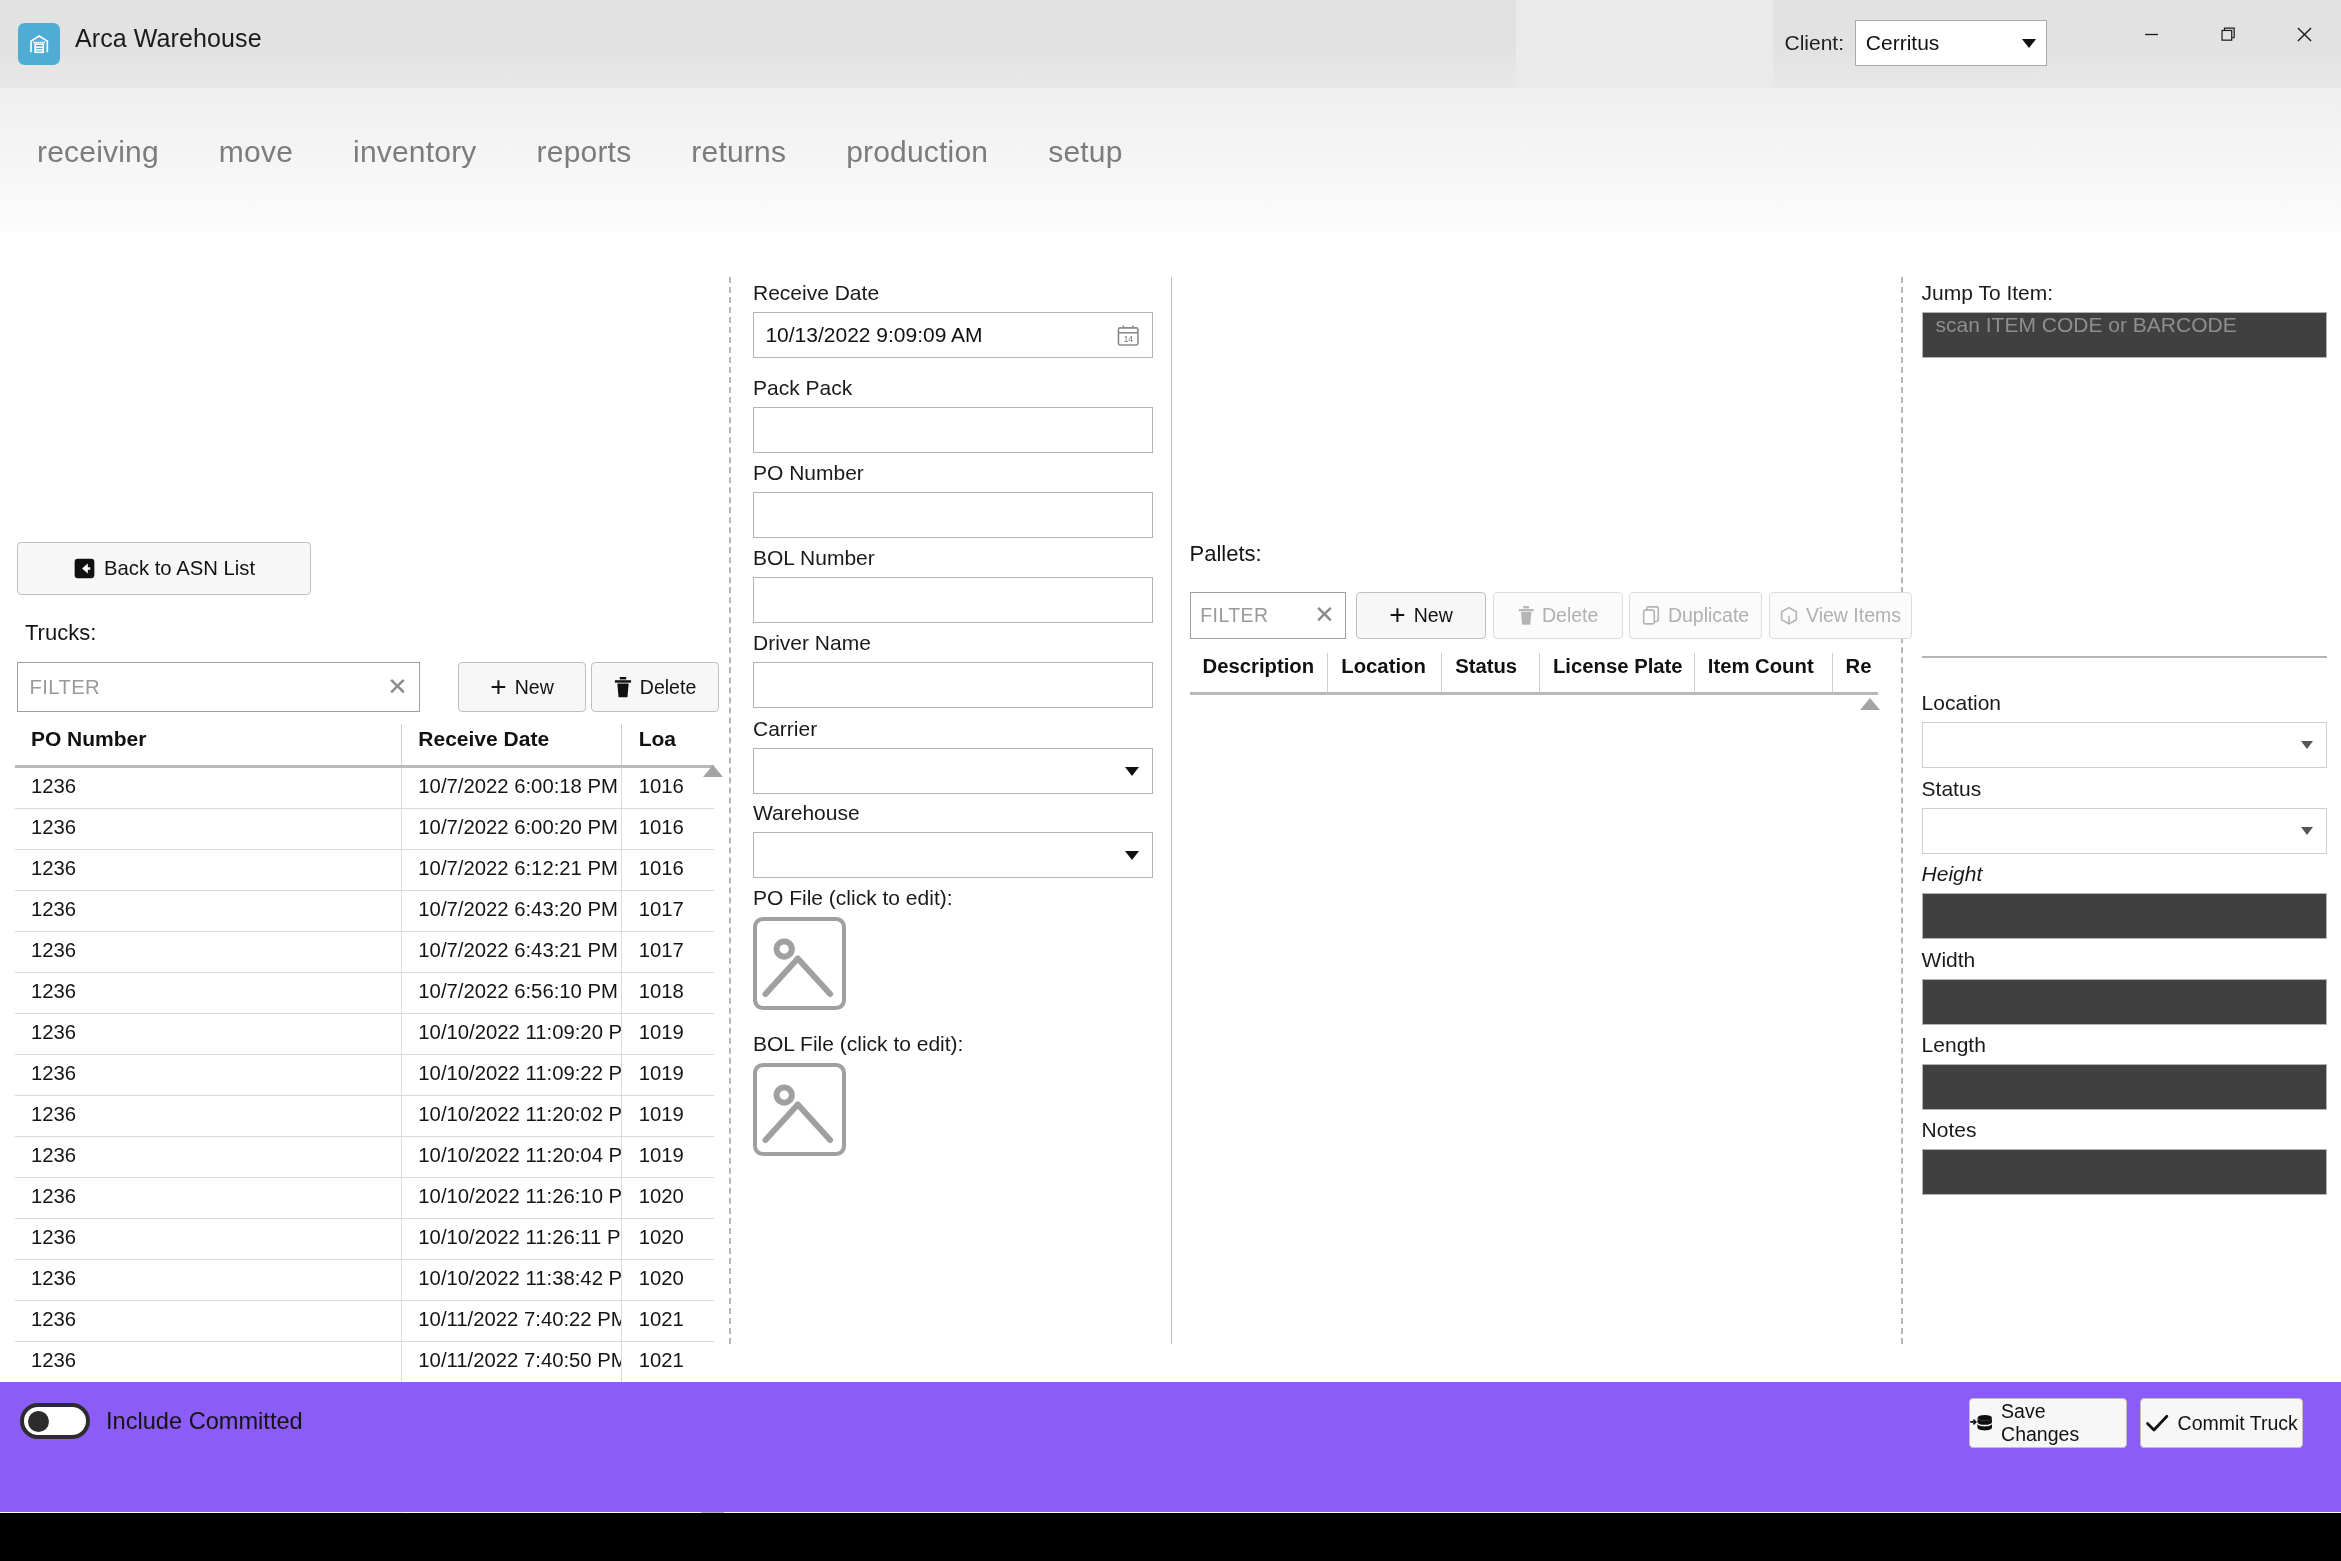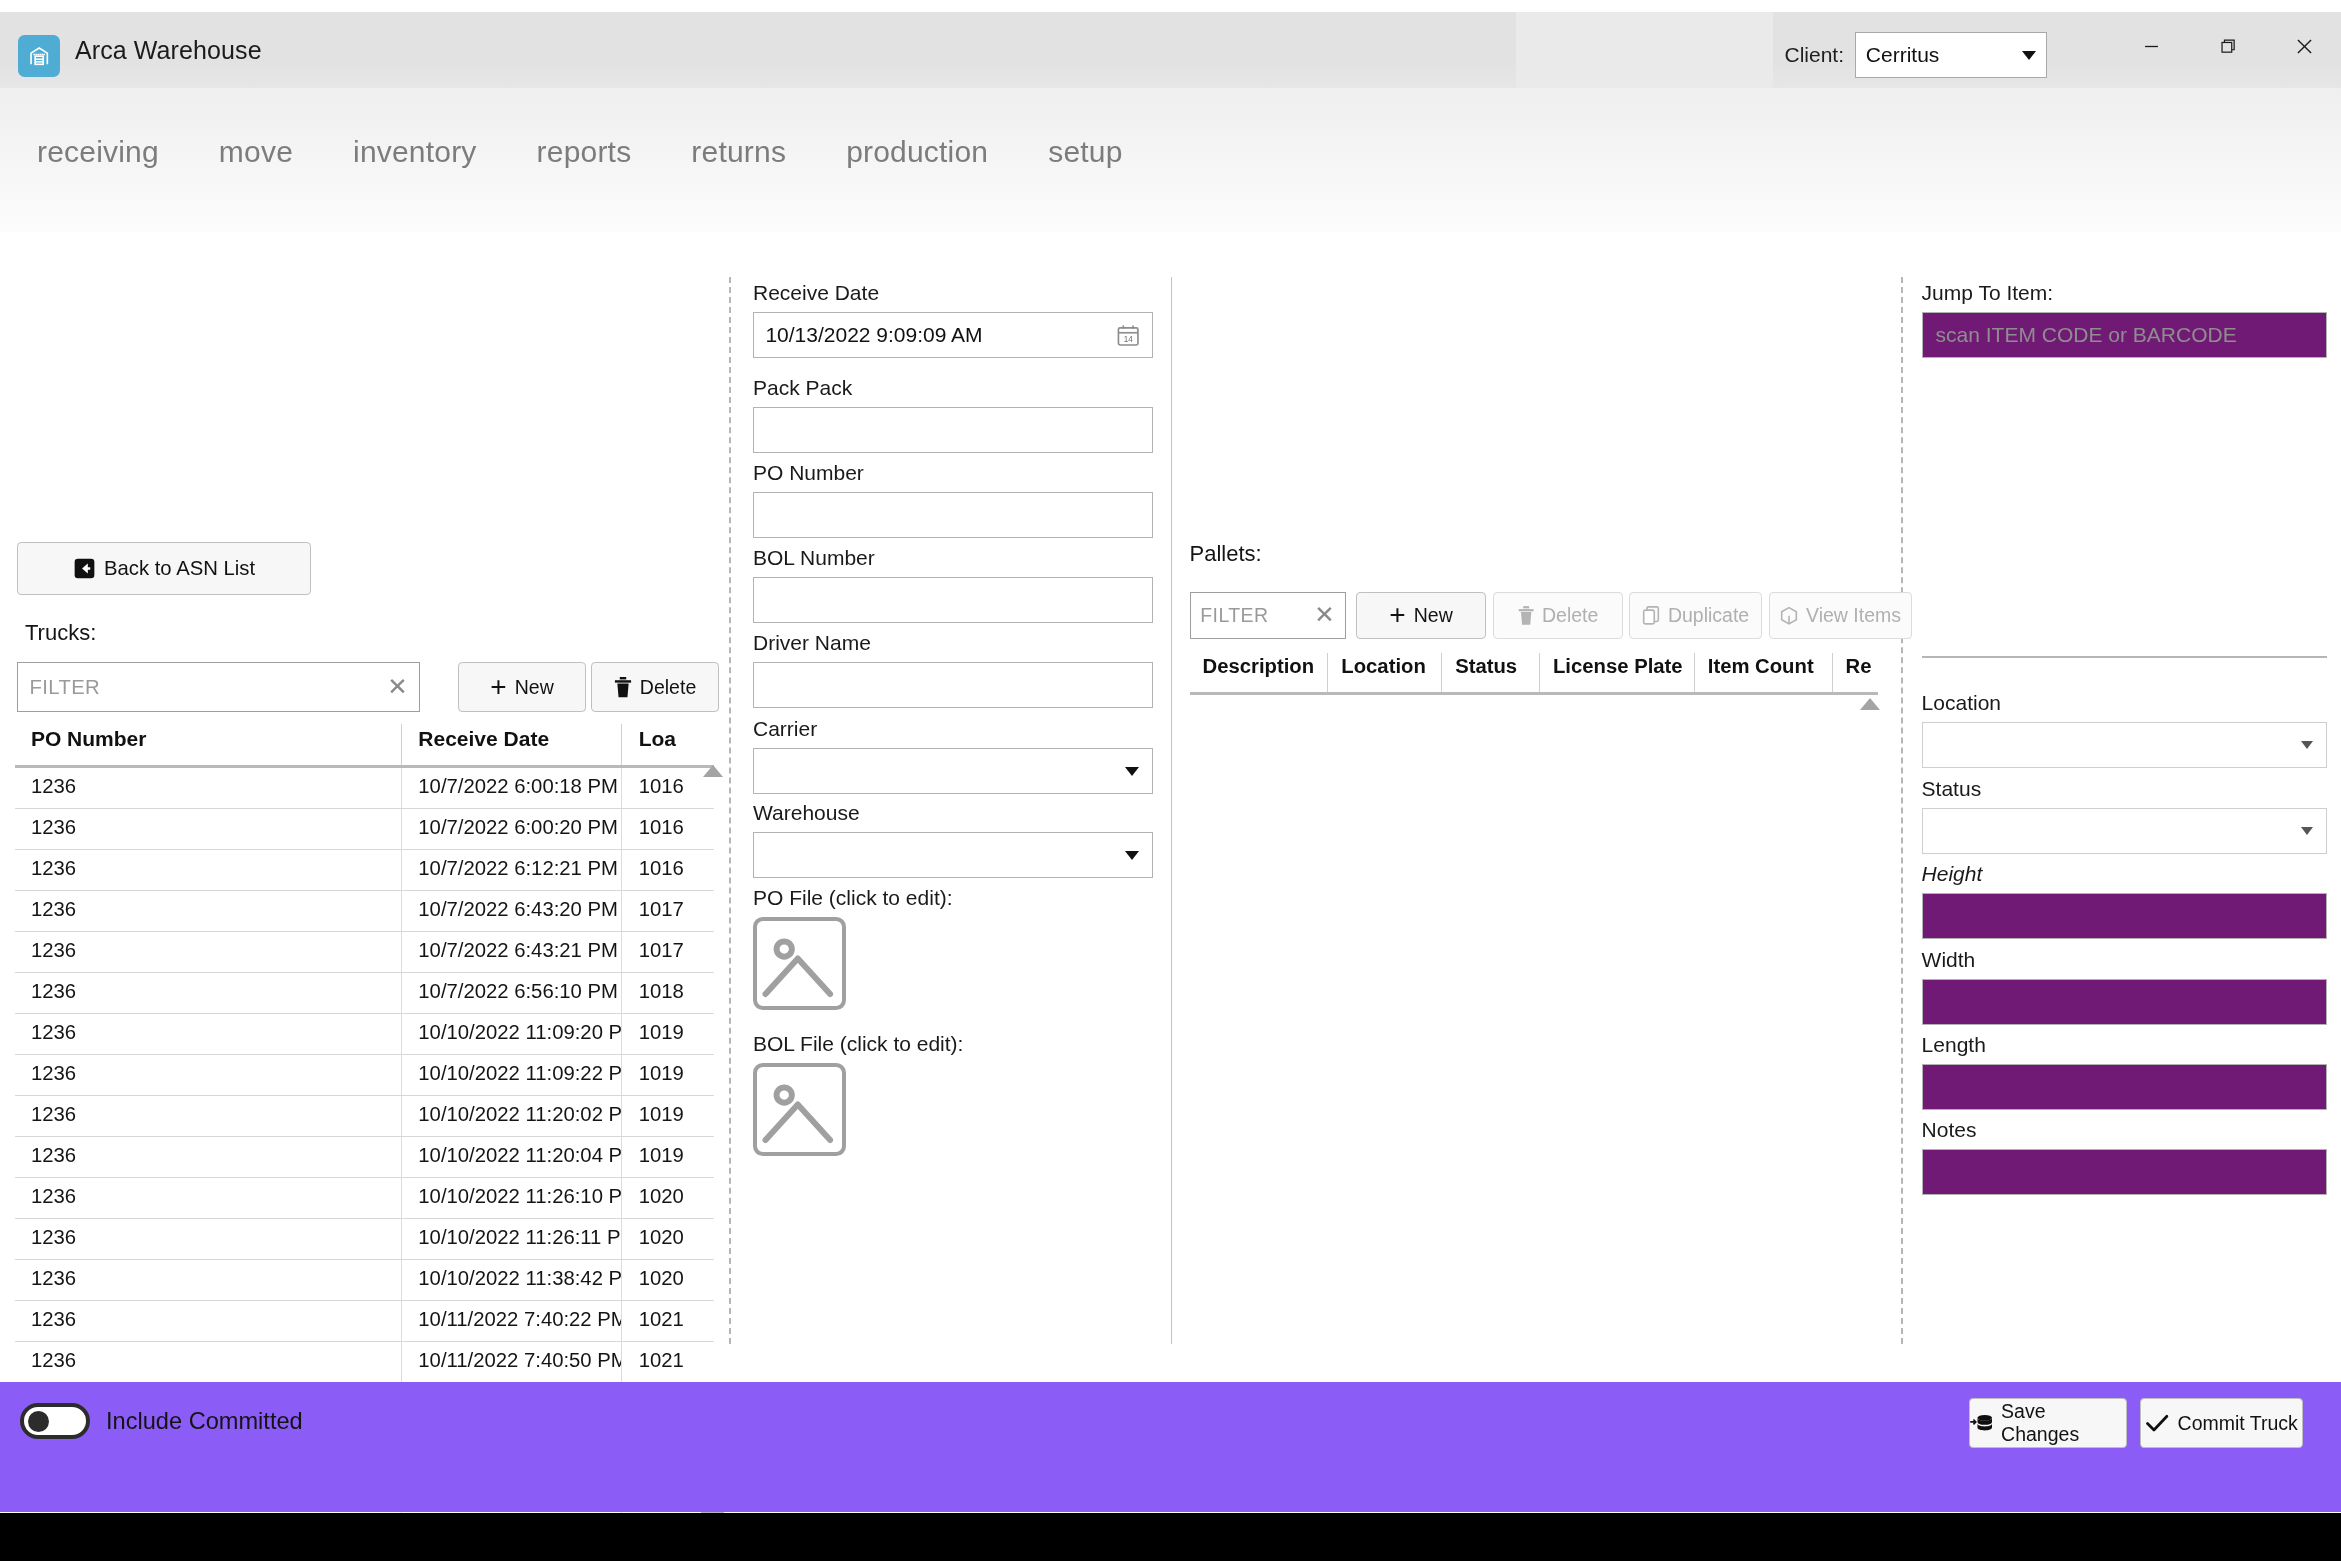--- a/index.html
+++ b/index.html
@@ -5,21 +5,21 @@
   * { box-sizing: border-box; margin: 0; padding: 0; }
   html, body {
     width: 2342px; height: 1561px;
     font-family: "Liberation Sans", sans-serif;
     background: #ffffff;
     overflow: hidden;
   }
 
   
   .titlebar {
-    position: absolute; left: 0; top: 12px; width: 2342px; height: 88px;
+    position: absolute; left: 0; top: 0; width: 2342px; height: 88px;
     background: linear-gradient(to bottom, #e2e2e2 0%, #e2e2e2 55%, #e8e8e8 100%);
     display: flex; align-items: center;
   }
   .titlebar-ghost {
     position: absolute; left: 1516px; top: 0; width: 257px; height: 88px;
     background: #eaeaea;
   }
   .app-icon {
     position: absolute; left: 18px; top: 23px; width: 42px; height: 42px;
     background: #4eacd5; border-radius: 6.5px;
@@ -188,22 +188,22 @@
     border-left: 0.8px solid #cfcfcf; white-space: nowrap; overflow: hidden;
   }
   .p-head .th:first-child { border-left: none; }
   .p-vscroll { position: absolute; left: 675px; top: 466px; width: 23px; height: 899px; }
 
   
   .right-panel { position: absolute; left: 1907px; top: 0; width: 435px; height: 1151px; }
   .r-group { position: absolute; left: 14.6px; }
   .r-label { font-size: 21px; color: #1a1a1a; display: block; margin-bottom: 7.3px; }
   .r-input {
-    width: 405px; height: 46px; background: #701a75; border: 0.8px solid #b3b3b3;
-    display: flex; align-items: center; padding: 0 13px; font-size: 21px; color: #111;
+    width: 405px; height: 46px; background: #404040; border: 0.8px solid #b3b3b3;
+    display: flex; align-items: flex-start; padding: 0 13px; font-size: 21px; color: #111;
   }
   .r-input .ph { color: #8e8e8e; }
   .r-select {
     width: 405px; height: 46px; background: #fff; border: 0.8px solid #cfcfcf;
     display: flex; align-items: center; justify-content: flex-end; padding: 0 13px;
   }
   .caret-sm {
     width: 0; height: 0; border-left: 6.5px solid transparent;
     border-right: 6.5px solid transparent; border-top: 8.1px solid #555;
   }

